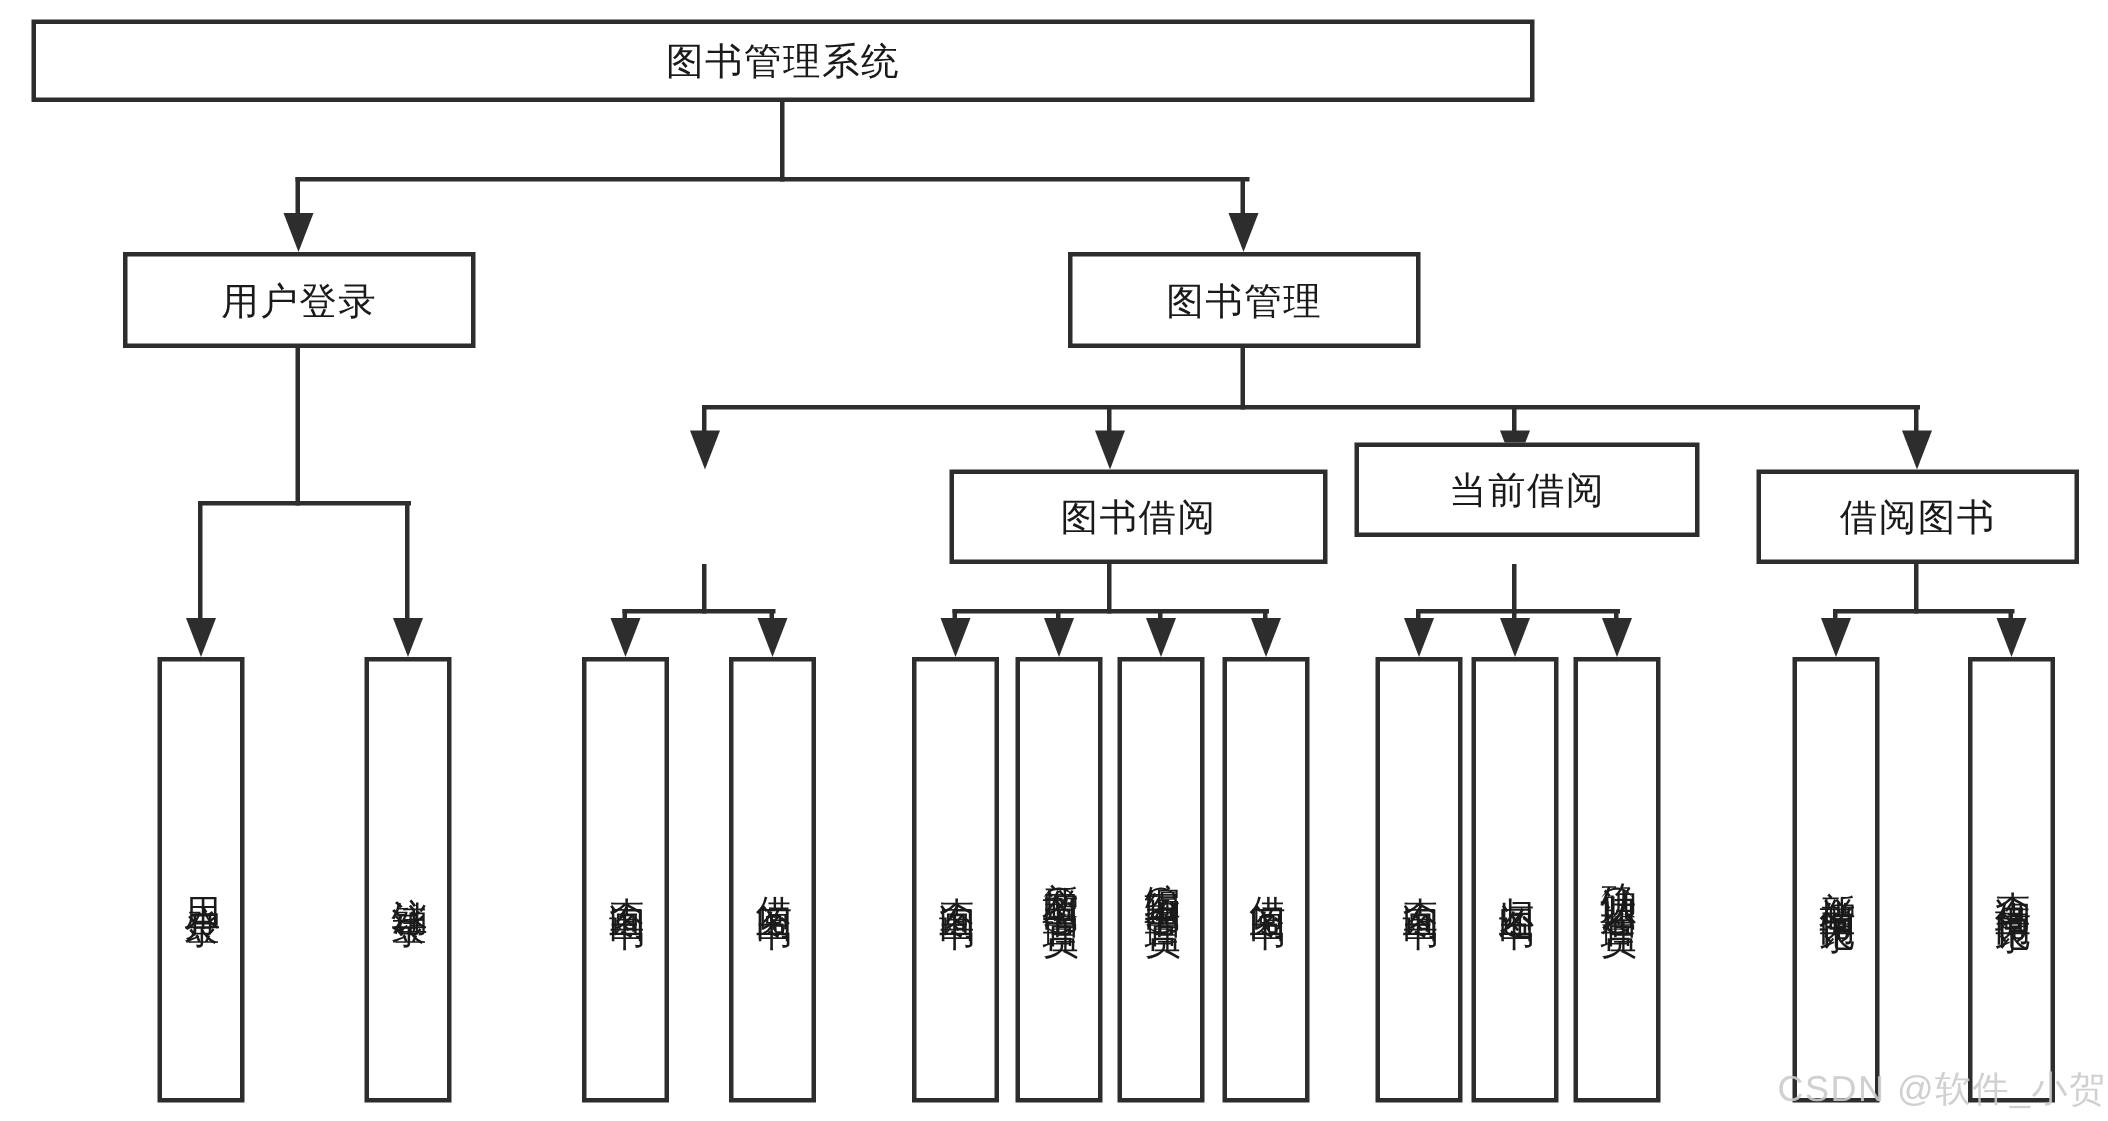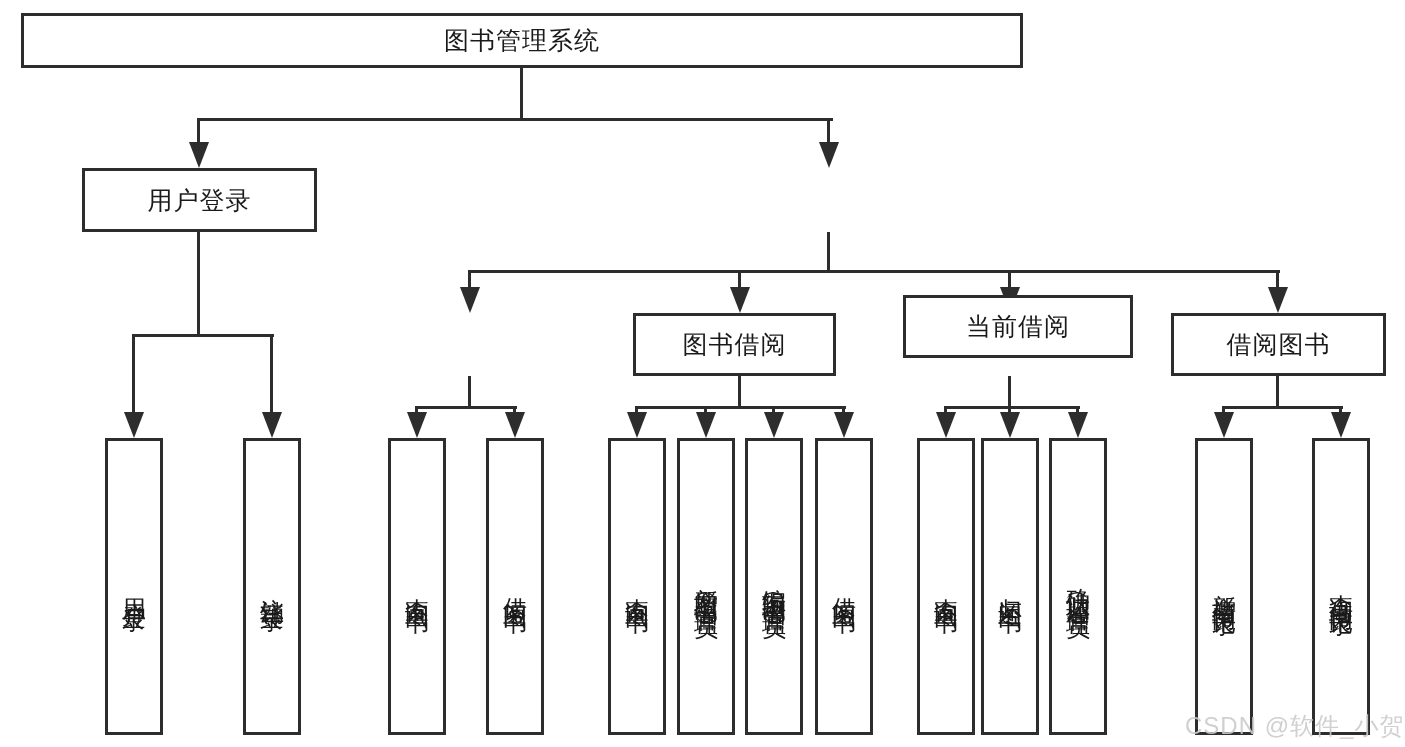--- a/index.html
+++ b/index.html
@@ -73,40 +73,41 @@
   <div class="box" style="left:21px;top:13px;width:1002px;height:55px">图书管理系统</div>
 
   <div class="vline" style="left:520px;top:68px;height:53px"></div>
   <div class="hline" style="left:197px;top:118px;width:636px"></div>
   <div class="vline" style="left:197px;top:118px;height:30px"></div>
   <div class="arrow" style="left:189px;top:142px"></div>
   <div class="vline" style="left:827px;top:118px;height:30px"></div>
   <div class="arrow" style="left:819px;top:142px"></div>
 
   <div class="box" style="left:82px;top:168px;width:235px;height:64px">用户登录</div>
+  <div class="box" style="left:712px;top:168px;width:235px;height:64px">图书管理</div>
 
   <div class="vline" style="left:197px;top:232px;height:105px"></div>
   <div class="hline" style="left:132px;top:334px;width:142px"></div>
   <div class="vline" style="left:132px;top:334px;height:84px"></div>
   <div class="arrow" style="left:124px;top:412px"></div>
   <div class="vline" style="left:270px;top:334px;height:84px"></div>
   <div class="arrow" style="left:262px;top:412px"></div>
 
   <div class="vline" style="left:827px;top:232px;height:41px"></div>
   <div class="hline" style="left:468px;top:270px;width:812px"></div>
   <div class="vline" style="left:468px;top:270px;height:22px"></div>
   <div class="arrow" style="left:460px;top:287px"></div>
   <div class="vline" style="left:738px;top:270px;height:22px"></div>
   <div class="arrow" style="left:730px;top:287px"></div>
   <div class="vline" style="left:1008px;top:270px;height:22px"></div>
   <div class="arrow" style="left:1000px;top:287px"></div>
   <div class="vline" style="left:1276px;top:270px;height:22px"></div>
   <div class="arrow" style="left:1268px;top:287px"></div>
 
-  <div class="box" style="left:633px;top:313px;width:203px;height:63px">图书借阅</div>
+  <div class="box" style="left:633px;top:313px;width:252px;height:63px">图书借阅</div>
   <div class="box" style="left:903px;top:295px;width:230px;height:63px">当前借阅</div>
   <div class="box" style="left:1171px;top:313px;width:215px;height:63px">借阅图书</div>
 
   <div class="vline" style="left:468px;top:376px;height:33px"></div>
   <div class="hline" style="left:415px;top:406px;width:102px"></div>
   <div class="vline" style="left:415px;top:406px;height:14px"></div>
   <div class="arrow" style="left:407px;top:412px"></div>
   <div class="vline" style="left:513px;top:406px;height:14px"></div>
   <div class="arrow" style="left:505px;top:412px"></div>
 

